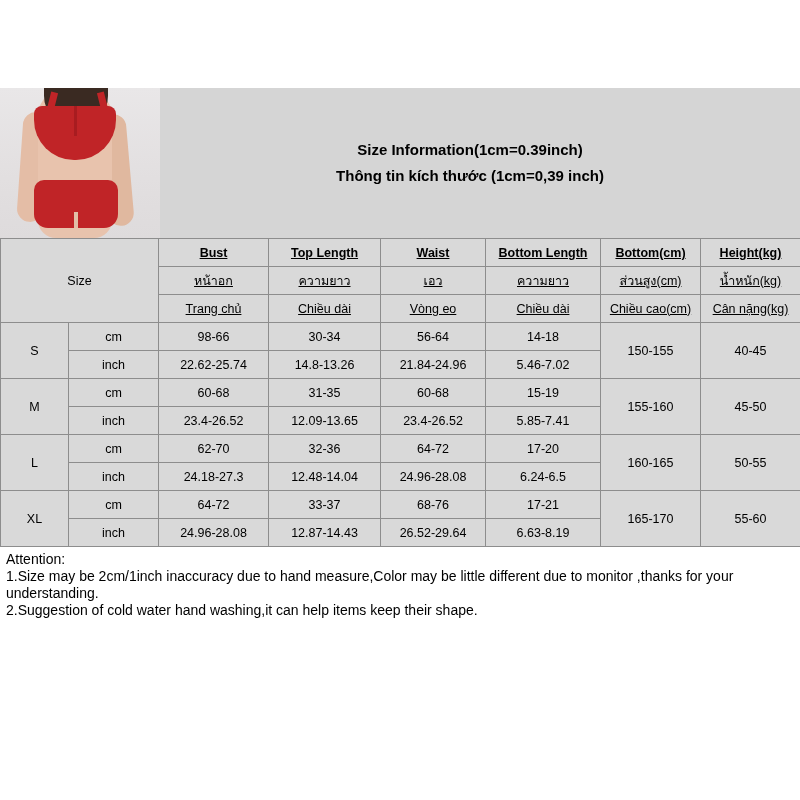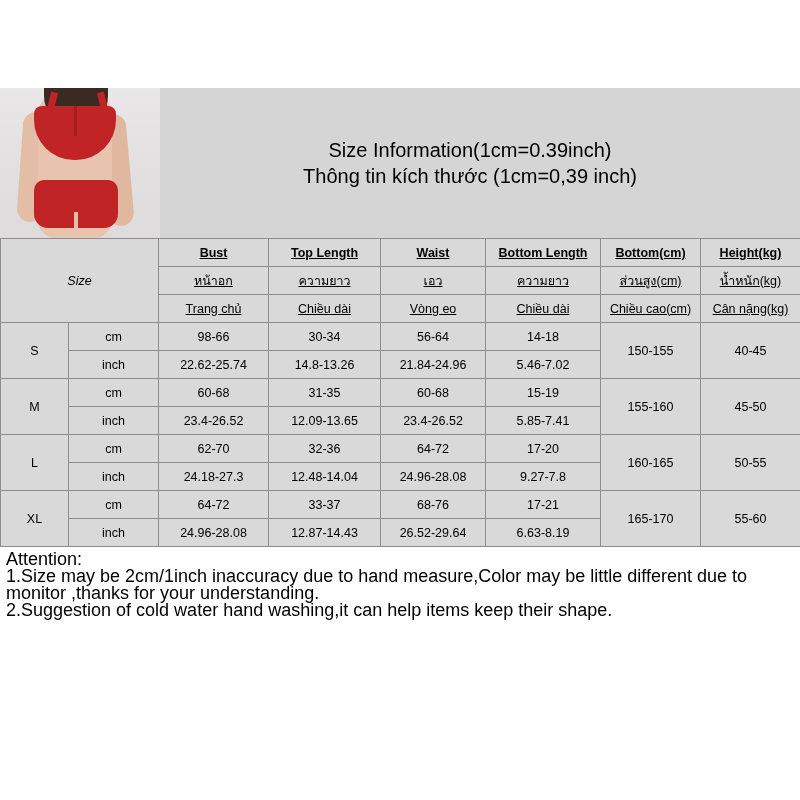--- a/index.html
+++ b/index.html
@@ -139,22 +139,22 @@
   .title-block {
     flex: 1 1 auto;
     display: flex;
     flex-direction: column;
     align-items: center;
     justify-content: center;
     padding: 0 20px 0 0;
     text-align: center;
   }
   .title-line {
-    font-weight: normal;
-    font-size: 20px;
+    font-weight: bold;
+    font-size: 15px;
     line-height: 26px;
     color: #000;
     white-space: nowrap;
   }
 
   
   table.size-table {
     border-collapse: collapse;
     width: 800px;
     table-layout: fixed;
@@ -182,33 +182,32 @@
   .hdr-cell {
     font-size: 12.5px;
     line-height: 16px;
     height: 27px;
     text-decoration: underline;
   }
   .hdr-cell.bold { font-weight: bold; }
   .size-word {
     font-size: 19px;
     font-weight: bold;
-    font-style: italic;
   }
   .size-letter {
     font-size: 14px;
     font-weight: bold;
   }
   .unit-cell { font-weight: bold; font-size: 12.5px; }
 
   
   .attention {
     background: #ffffff;
     padding: 4px 6px 8px 6px;
-    font-size: 18px;
+    font-size: 14px;
     line-height: 17px;
     color: #000;
     width: 788px;
   }
   .attention .line { white-space: normal; }
 </style>
 </head>
 <body>
 
 <div class="page">
@@ -317,21 +316,21 @@
           <td>64-72</td>
           <td>17-20</td>
           <td rowspan="2">160-165</td>
           <td rowspan="2">50-55</td>
         </tr>
         <tr>
           <td class="unit-cell">inch</td>
           <td>24.18-27.3</td>
           <td>12.48-14.04</td>
           <td>24.96-28.08</td>
-          <td>9.27-7.8</td>
+          <td>6.24-6.5</td>
         </tr>
 
         <tr>
           <td class="size-letter" rowspan="2">XL</td>
           <td class="unit-cell">cm</td>
           <td>64-72</td>
           <td>33-37</td>
           <td>68-76</td>
           <td>17-21</td>
           <td rowspan="2">165-170</td>

